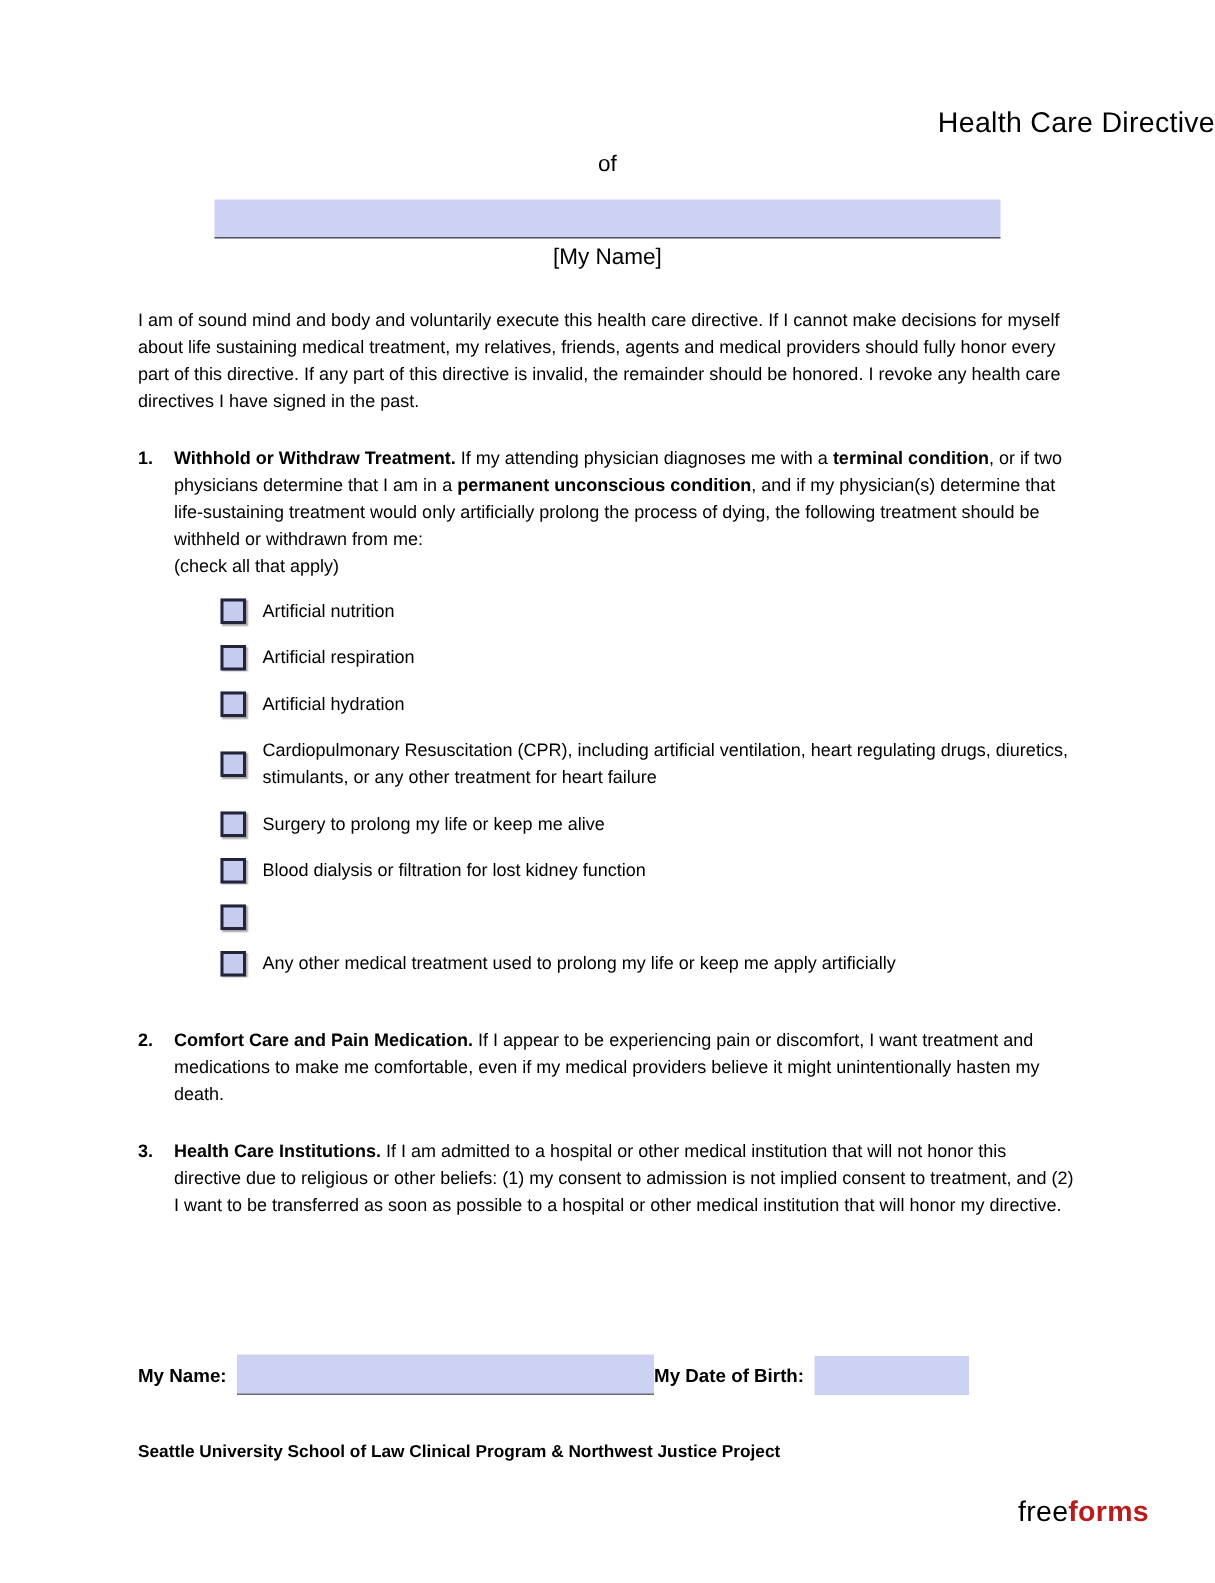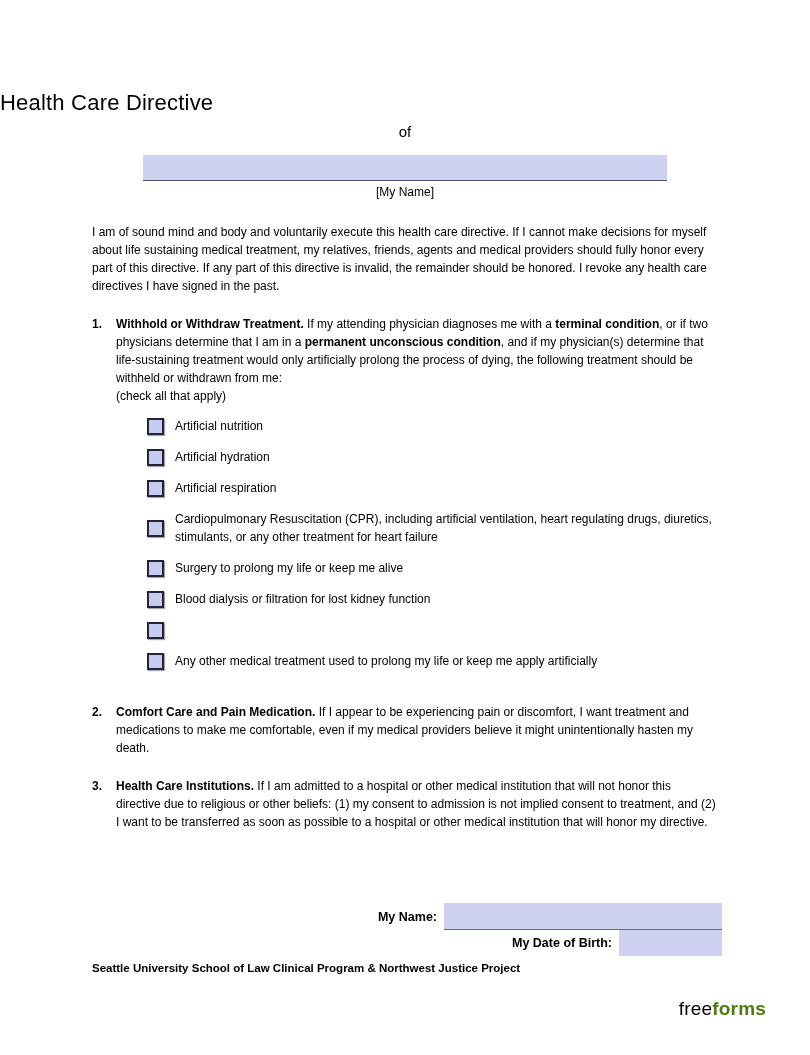--- a/index.html
+++ b/index.html
@@ -6,41 +6,41 @@
   .page{
     position:relative;
     width:810px;height:1055px;
     background:#ffffff;
     font-family:"Liberation Sans", sans-serif;
     color:#000000;
     overflow:hidden;
   }
   .title{
     margin:0;
-    padding-top:90px;
-    text-align:left;
-    font-size:22px;
+    padding-top:72px;
+    text-align:right;
+    font-size:19px;
     font-weight:400;
     letter-spacing:.2px;
   }
   .title-of{
     text-align:center;
     font-size:15px;
     margin-top:7px;
   }
   .name-field{
     width:524px;height:25px;
     margin:15px auto 0 auto;
     background:#cdd1f2;
     border-bottom:1.5px solid #54545e;
     cursor:text;
   }
   .name-caption{
     text-align:center;
-    font-size:12px;
+    font-size:15px;
     margin-top:4px;
   }
   .intro{
     margin:24px 92px 0 92px;
     font-size:12px;
     line-height:18px;
   }
   .items{
     margin:0 92px 0 92px;
   }
@@ -78,21 +78,20 @@
     font-size:12px;
     line-height:18px;
     max-width:545px;
   }
   .bottom-fields{
     position:absolute;
     left:92px;right:88px;top:903px;
     display:flex;
     justify-content:flex-start;
     align-items:flex-end;
-    flex-direction:column;
   }
   .field-group{
     display:flex;
     align-items:center;
   }
   .field-label{
     font-size:12.5px;
     font-weight:700;
     margin-right:7px;
     white-space:nowrap;
@@ -111,21 +110,21 @@
     line-height:20px;
     font-weight:600;
   }
   .logo{
     position:absolute;
     right:44px;top:998px;
     font-size:19px;
     letter-spacing:.2px;
   }
   .logo-free{color:#000000;font-weight:400;}
-  .logo-forms{color:#4d7c0f;font-weight:700;}
+  .logo-forms{color:#b91c1c;font-weight:700;}
 </style>
 </head>
 <body>
 
 <div class="page">
 
   <h1 class="title">Health Care Directive</h1>
   <div class="title-of">of</div>
 
   <div class="name-field"></div>
@@ -141,25 +140,25 @@
         <span><span style="font-weight: 700;">Withhold or Withdraw Treatment.</span><span> If my attending physician diagnoses me with a </span><span style="font-weight: 700;">terminal condition</span><span>, or if two physicians determine that I am in a </span><span style="font-weight: 700;">permanent unconscious condition</span><span>, and if my physician(s) determine that life-sustaining treatment would only artificially prolong the process of dying, the following treatment should be withheld or withdrawn from me:</span></span>
         <div>(check all that apply)</div>
 
         <div class="checklist">
           <div class="check-row">
             <span class="checkbox"></span>
             <span class="check-label">Artificial nutrition</span>
           </div>
           <div class="check-row">
             <span class="checkbox"></span>
+            <span class="check-label">Artificial respiration</span>
+          </div>
+          <div class="check-row">
+            <span class="checkbox"></span>
             <span class="check-label">Artificial hydration</span>
-          </div>
-          <div class="check-row">
-            <span class="checkbox"></span>
-            <span class="check-label">Artificial respiration</span>
           </div>
           <div class="check-row">
             <span class="checkbox"></span>
             <span class="check-label">Cardiopulmonary Resuscitation (CPR), including artificial ventilation, heart regulating drugs, diuretics, stimulants, or any other treatment for heart failure</span>
           </div>
           <div class="check-row">
             <span class="checkbox"></span>
             <span class="check-label">Surgery to prolong my life or keep me alive</span>
           </div>
           <div class="check-row">

